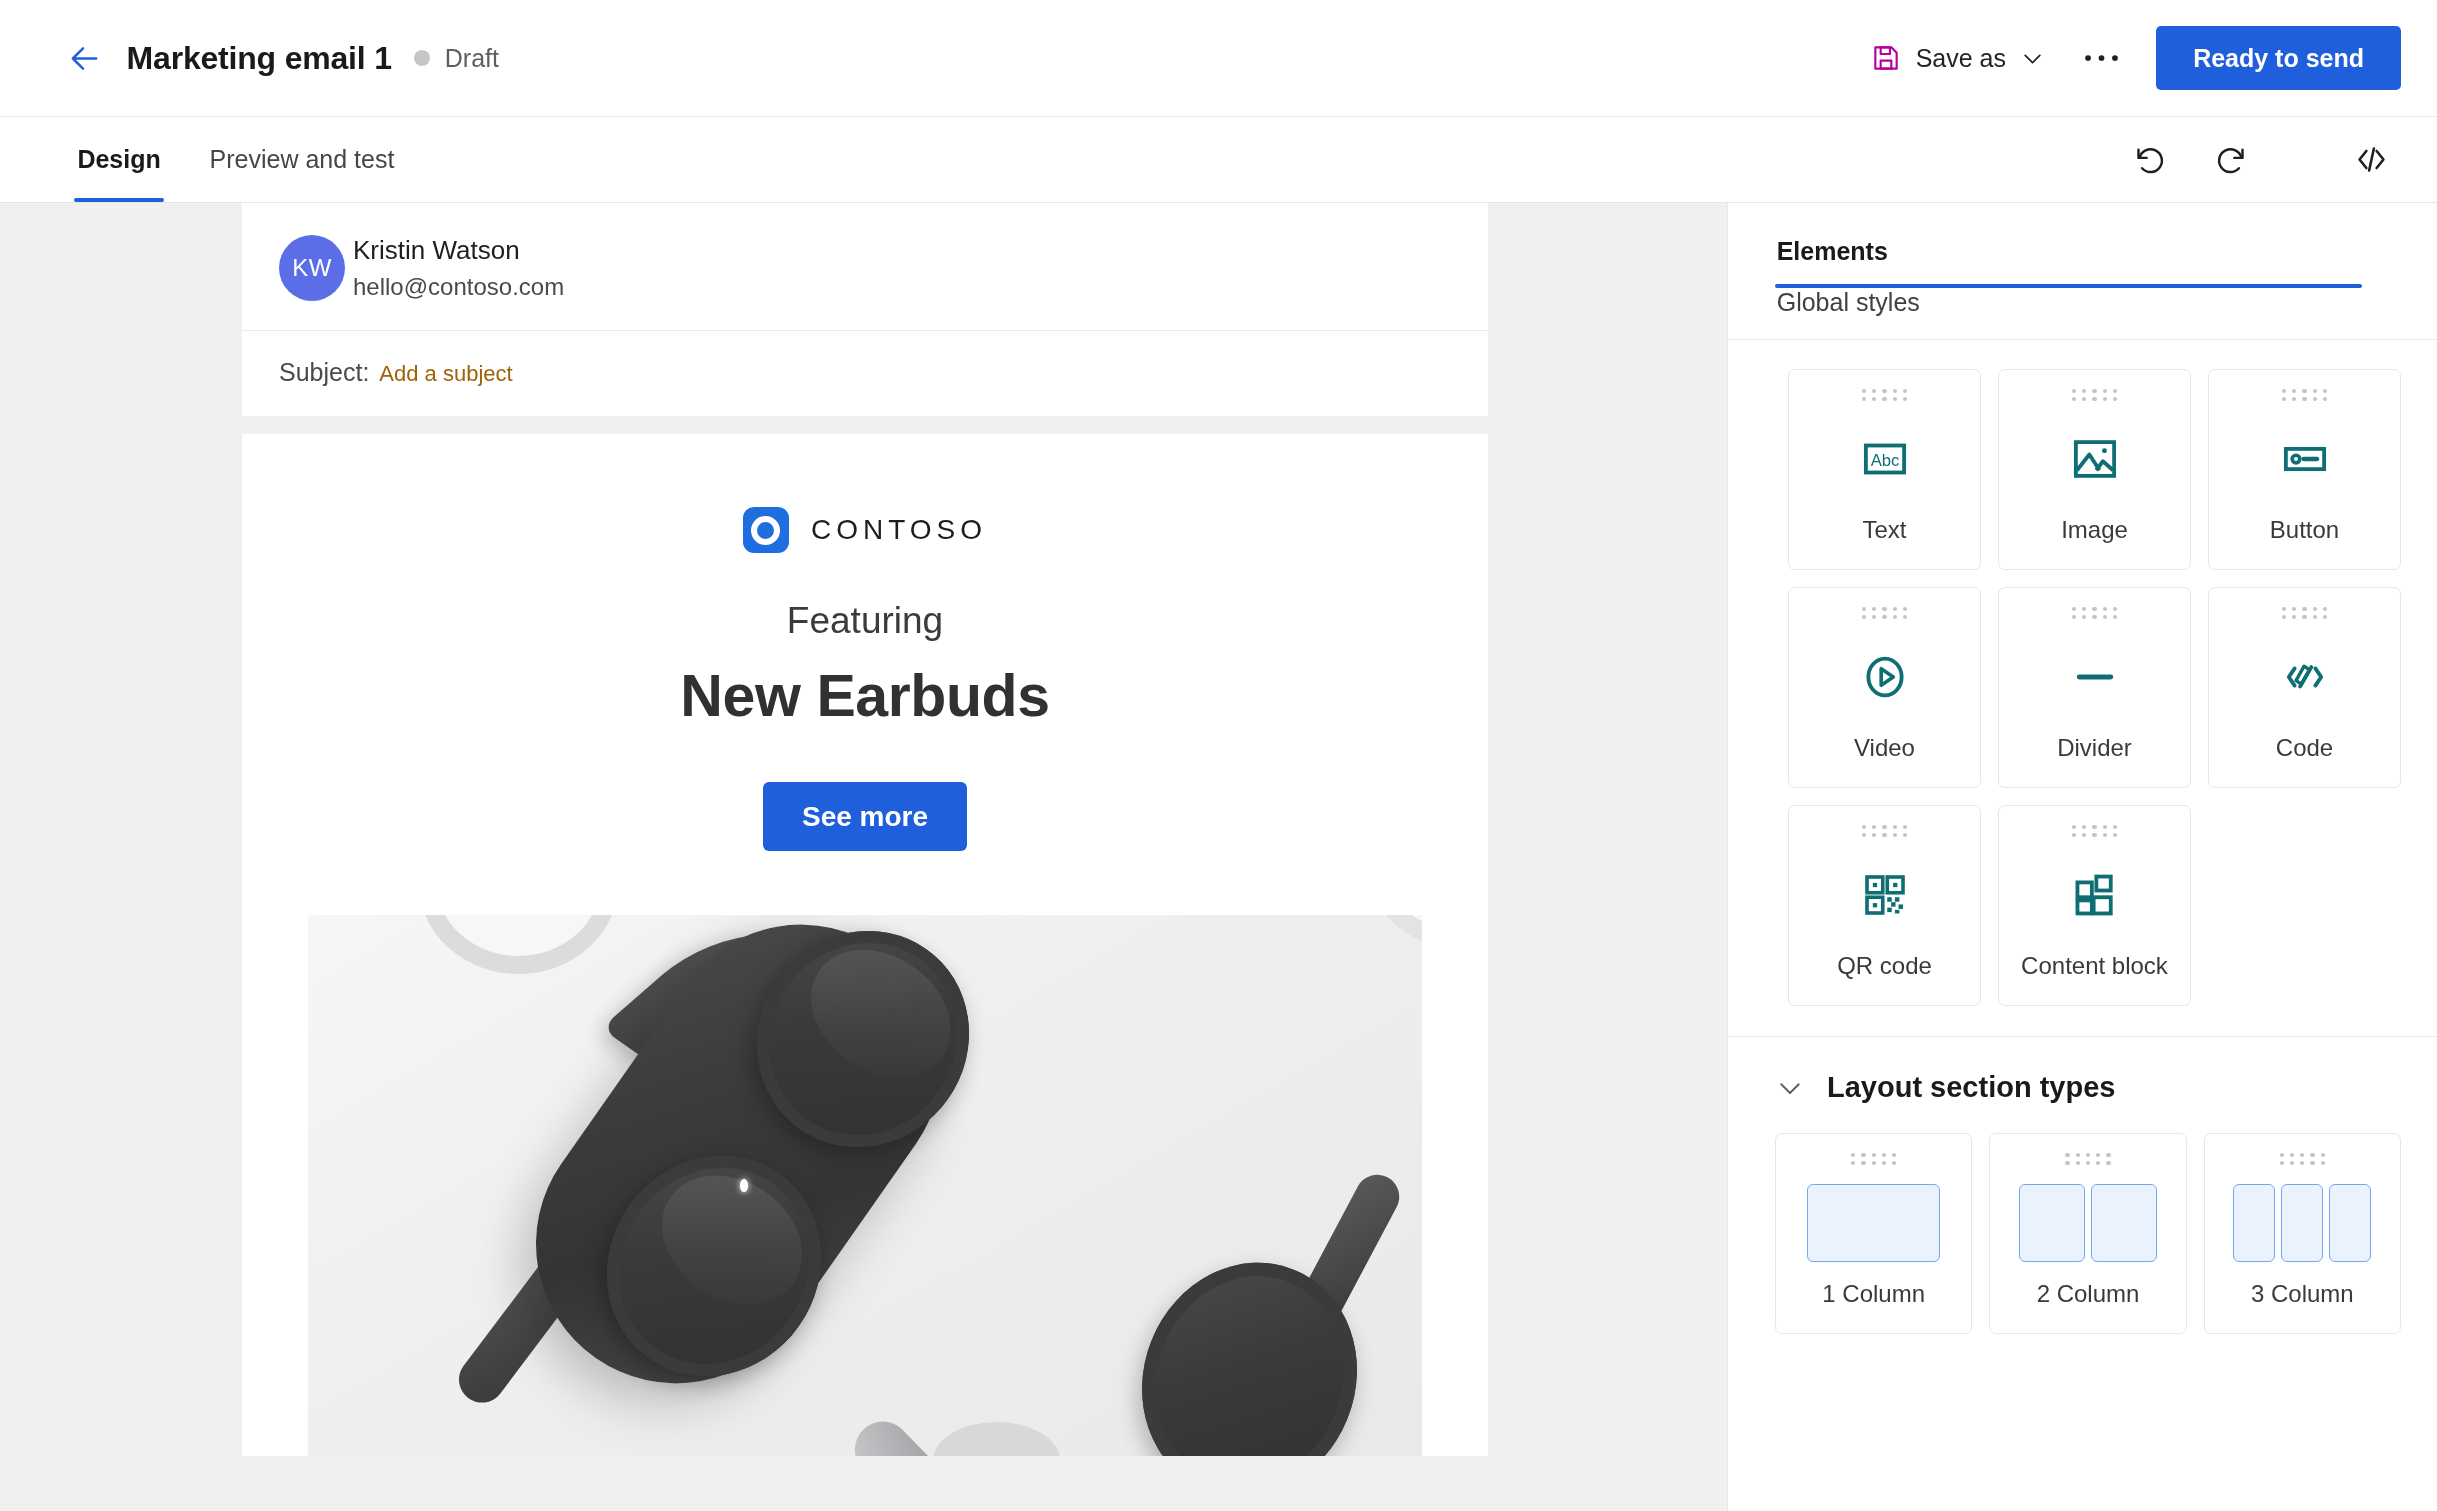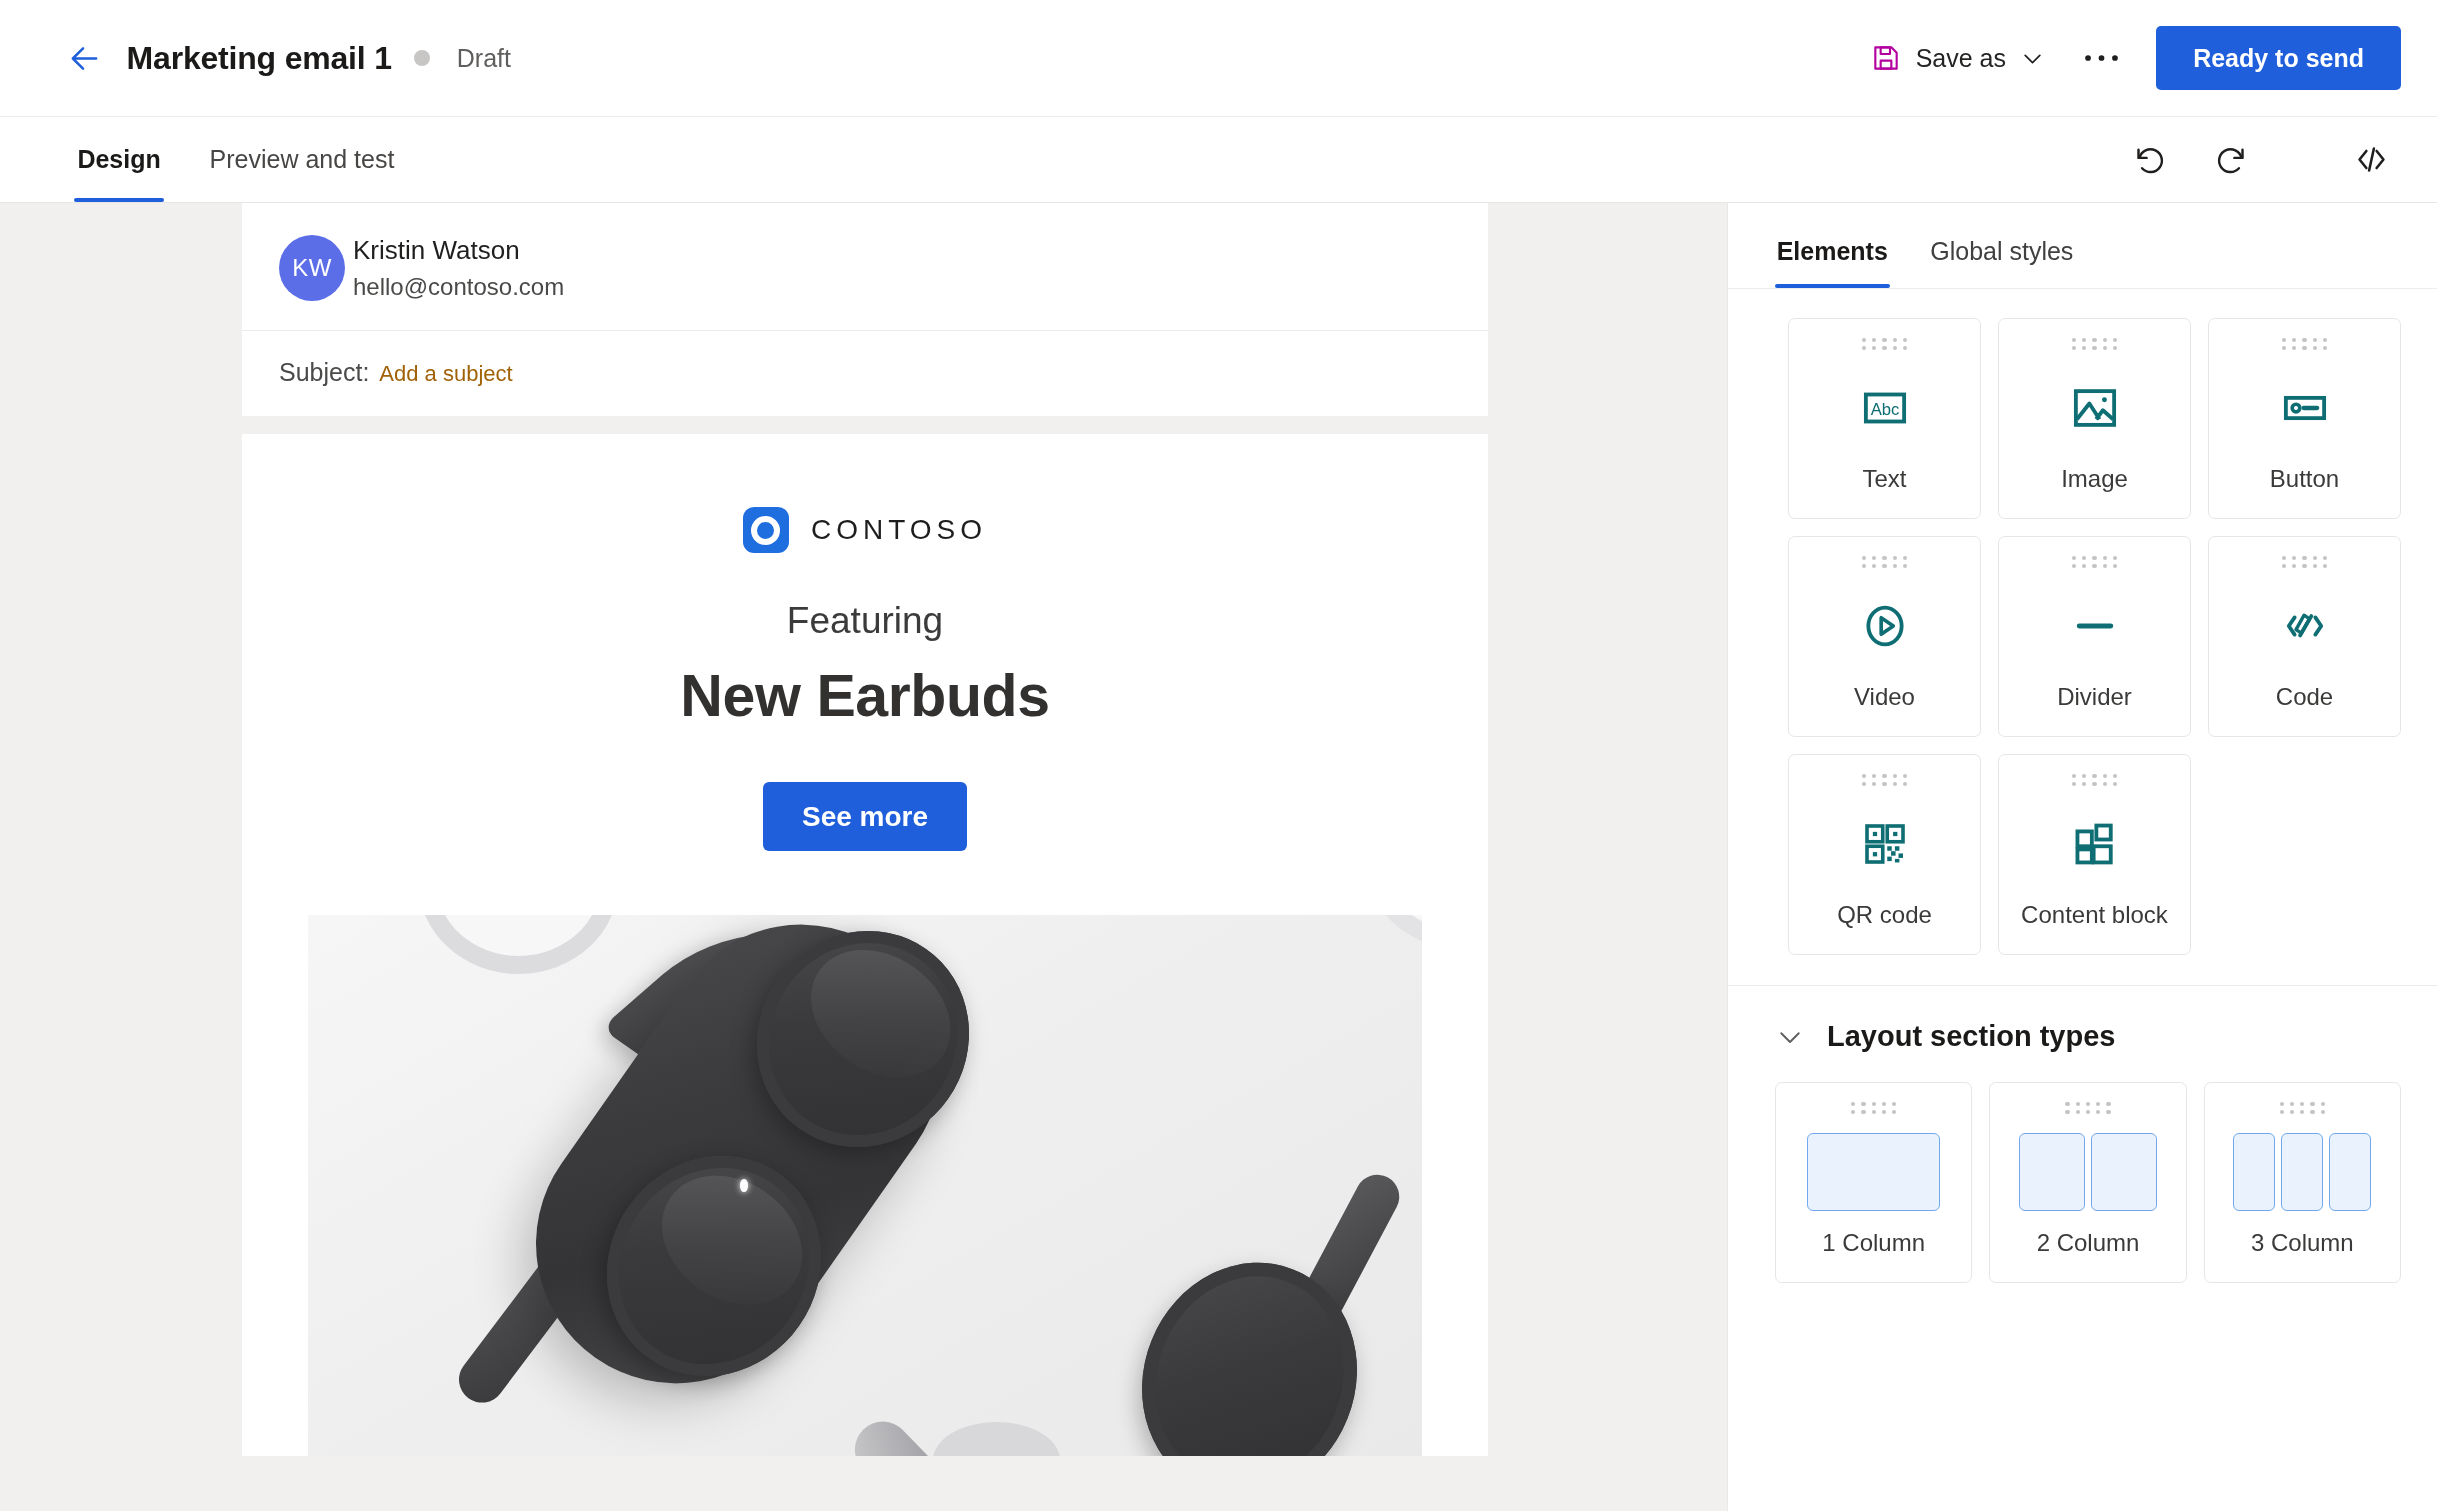--- a/index.html
+++ b/index.html
@@ -25,21 +25,21 @@
     cursor: pointer; flex: 0 0 auto;
   }
   .page-title {
     font-size: 32px; font-weight: 700; color: #1b1a19;
     margin-left: 18.6px; letter-spacing: -0.2px; white-space: nowrap;
   }
   .status-dot {
     width: 16px; height: 16px; border-radius: 50%;
     background: #c8c6c4; margin-left: 22px; flex: 0 0 auto;
   }
-  .status-label { font-size: 25px; color: #605e5c; margin-left: 27px; white-space: nowrap; }
+  .status-label { font-size: 25px; color: #605e5c; margin-left: 15px; white-space: nowrap; }
   .topbar-spacer { flex: 1 1 auto; }
   .saveas {
     display: flex; align-items: center; gap: 13.5px;
     cursor: pointer; padding: 8.4px 12px; white-space: nowrap;
   }
   .saveas-label { font-size: 25px; color: #252423; }
   .chev-down { display: inline-block; }
   .ellipsis-btn {
     width: 52px; height: 52px; margin-left: 18.6px;
     display: flex; align-items: center; justify-content: center;
@@ -224,20 +224,21 @@
   .panel-title { font-size: 35px; font-weight: 700; color: #1b1a19; }
   .panel-head-spacer { flex: 1 1 auto; }
   .kebab {
     width: 47px; height: 47px; display: flex; align-items: center; justify-content: center;
     cursor: pointer; flex-direction: column; gap: 5px; margin-top: 3.4px;
   }
   .kebab span { width: 5px; height: 5px; border-radius: 50%; background: #3b3a39; display:block; }
   .panel-tabs {
     display: flex; padding: 0 37px 0 47px; margin-top: 34px;
     border-bottom: 0.8px solid #ededed;
+    flex-direction: column;
   }
   .ptab {
     position: relative; font-size: 25px; color: #404040;
     padding: 0 1.7px 22px 1.7px; margin-right: 39px; cursor: pointer; white-space: nowrap;
   }
   .ptab.active { color: #1b1a19; font-weight: 700; }
   .ptab.active::after {
     content:""; position:absolute; left:0; right:0; bottom:0;
     height: 4.2px; background:#1f5fdc; border-radius: 2.5px;
   }

